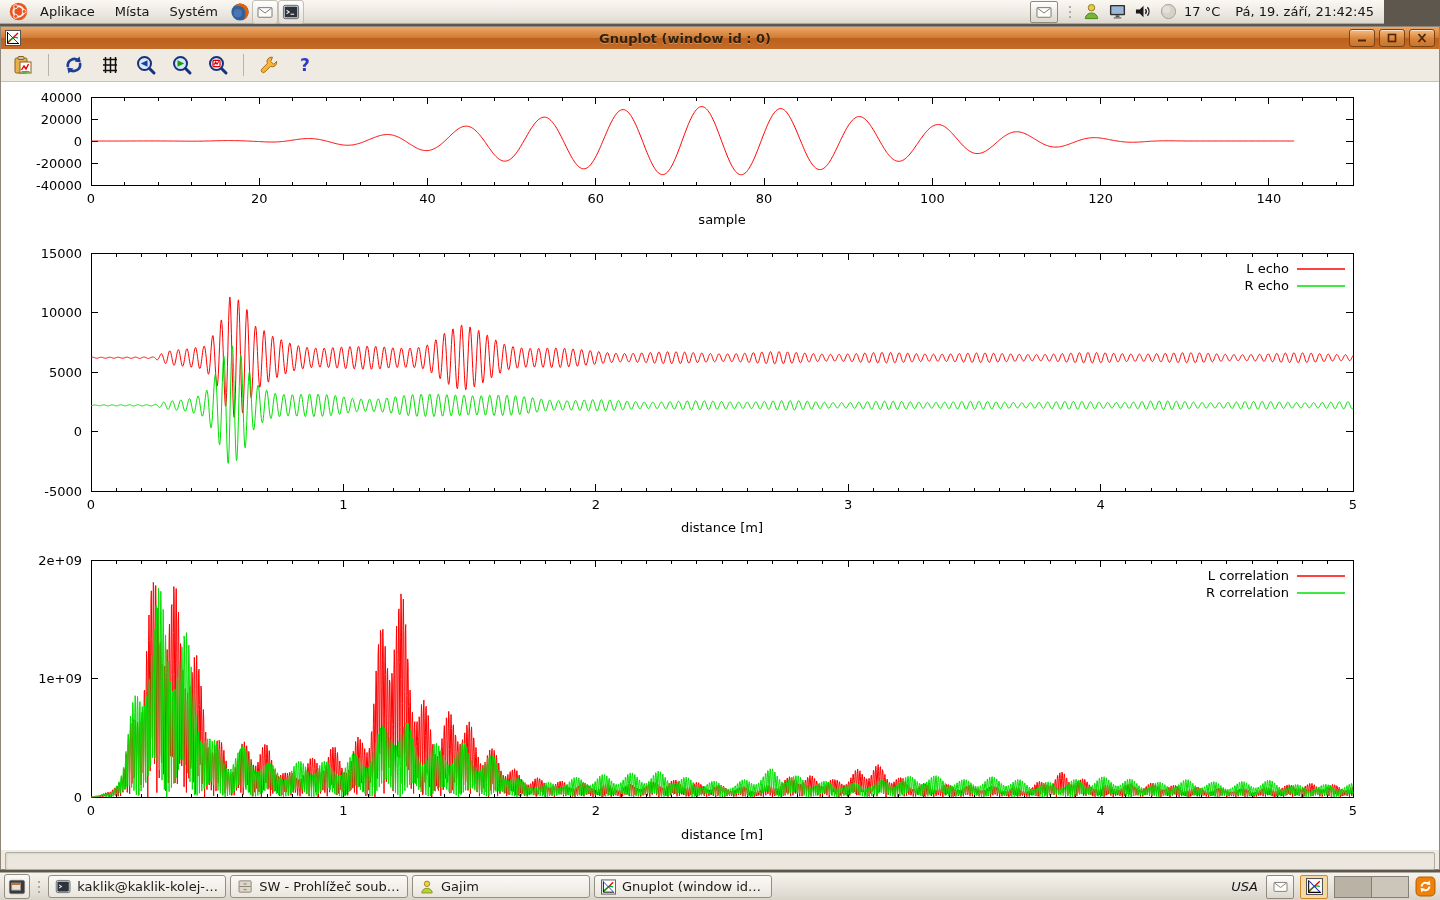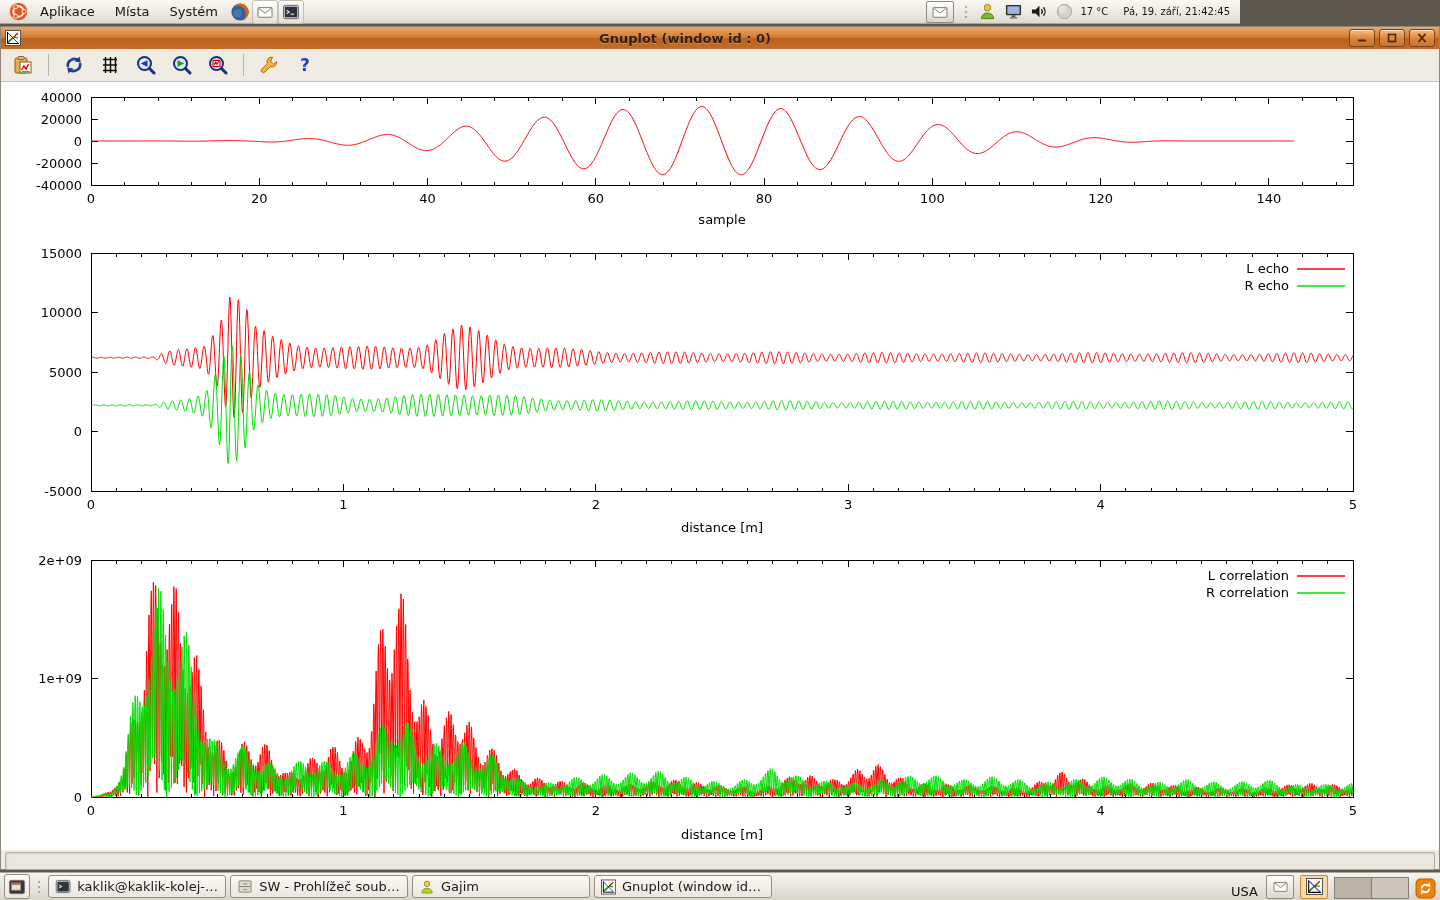--- a/index.html
+++ b/index.html
@@ -3,29 +3,29 @@
 <meta charset="utf-8">
 <style>
   html,body{margin:0;padding:0;}
   body{
     width:1440px;height:900px;overflow:hidden;position:relative;
     font-family:"DejaVu Sans","Liberation Sans",sans-serif;
     background:#5d574e;
   }
   
   .top-panel{
-    position:absolute;top:0;left:0;width:1240px;height:24px;
+    position:absolute;top:0;left:0;width:1384px;height:24px;
     background:linear-gradient(#fbf8f3,#e9e5dd 70%,#dcd8cf);
     border-bottom:1px solid #aaa69c;
     display:flex;align-items:center;box-sizing:border-box;padding:0 6px;
   }
   .menu-item{display:flex;align-items:center;gap:6px;padding:2px 10px;font-size:13px;color:#141414;cursor:default;}
   .launcher{display:flex;align-items:center;justify-content:center;width:24px;height:22px;}
   .panel-right{margin-left:auto;display:flex;align-items:center;gap:7px;padding-right:4px;}
-  .panel-text{font-size:10px;color:#141414;}
+  .panel-text{font-size:13px;color:#141414;}
   .grip{width:2px;height:2px;border-radius:50%;background:#9a948a;box-shadow:0 5px 0 #9a948a,0 10px 0 #9a948a;margin:-10px 4px 0 4px;}
   .tray-btn{display:flex;align-items:center;justify-content:center;width:26px;height:20px;
     border:1px solid #8f897e;border-radius:2px;background:linear-gradient(#ffffff,#dcd7cd);}
   
   .window{
     position:absolute;top:26px;left:0;width:1440px;height:844px;
     background:#efebe3;border:1px solid #8f8578;box-sizing:border-box;
     display:flex;flex-direction:column;
   }
   .titlebar{
@@ -65,21 +65,21 @@
   }
   .task-btn{
     width:178px;height:23px;display:flex;align-items:center;gap:6px;
     border:1px solid #948f84;border-radius:3px;box-sizing:border-box;
     background:linear-gradient(#fcfaf6,#eae6de);padding:0 6px;
     font-size:13px;color:#1a1a1a;white-space:nowrap;overflow:hidden;
   }
   .task-label{overflow:hidden;text-overflow:ellipsis;}
   .sd-btn{width:24px;height:23px;display:flex;align-items:center;justify-content:center;
     border:1px solid #948f84;border-radius:3px;background:linear-gradient(#fcfaf6,#eae6de);}
-  .tb-right{margin-left:auto;display:flex;align-items:flex-end;gap:6px;}
+  .tb-right{margin-left:auto;display:flex;align-items:center;gap:6px;font-style:italic;}
   .kb-label{font-size:13px;color:#141414;margin-right:2px;}
   .tray-slot{display:flex;align-items:center;justify-content:center;width:26px;height:22px;
     border:1px solid #8f897e;border-radius:2px;background:linear-gradient(#ffffff,#dcd7cd);}
   .tray-active{background:#f7d9a4;border:1px solid #c98a2e;}
   .ws{display:flex;border:1px solid #847f74;height:20px;}
   .ws-cell{width:36px;height:20px;background:#b9b2a5;}
   .ws-cell + .ws-cell{border-left:1px solid #847f74;background:#ccc6ba;}
   svg{display:block;}
 </style>
 </head>

